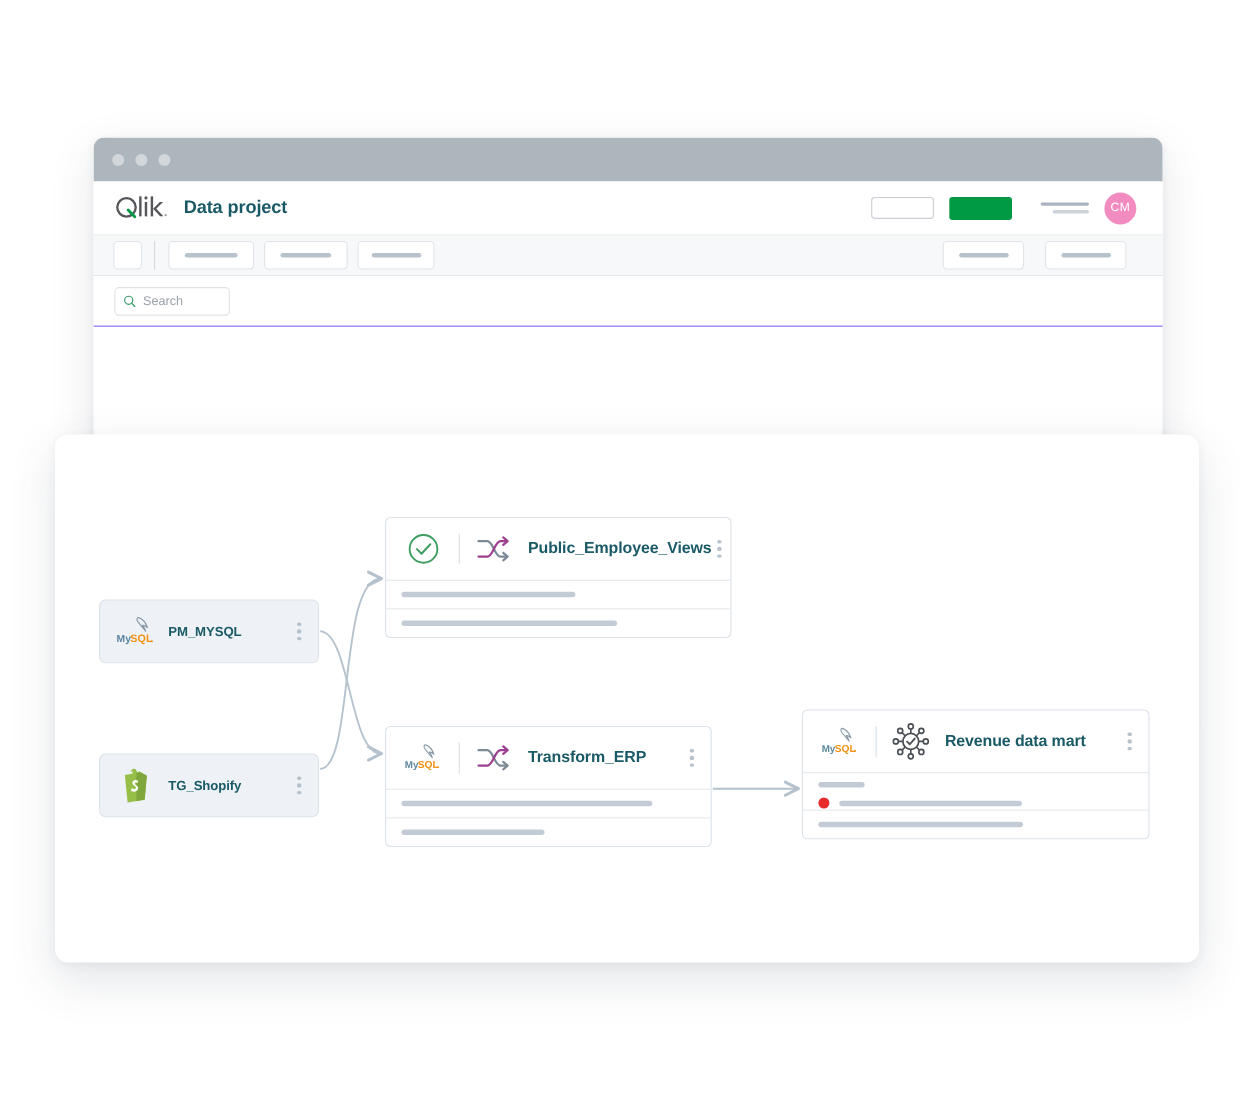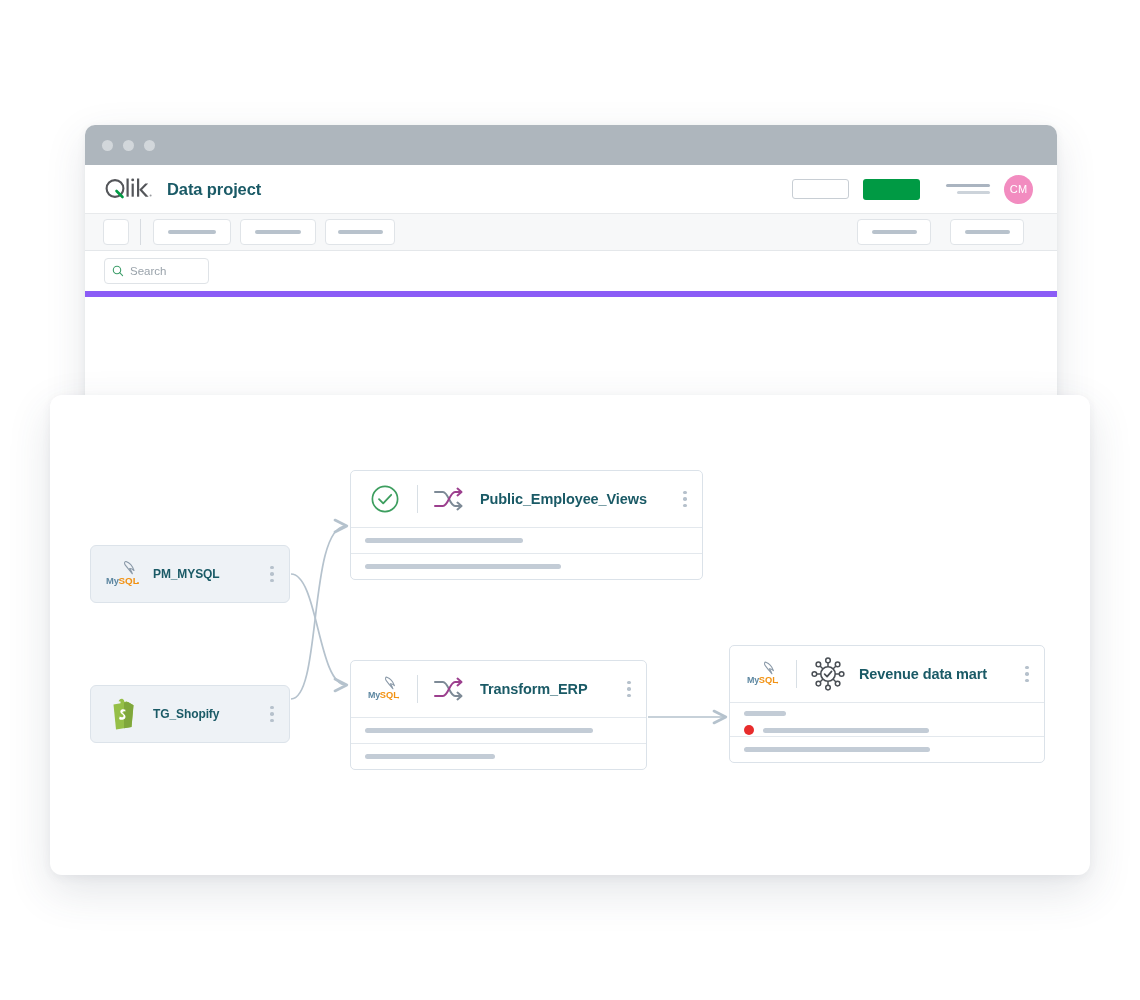--- a/index.html
+++ b/index.html
@@ -141,21 +141,21 @@
     margin-left: auto;
     display: flex;
     gap: 10px;
   }
   .toolbar-chip-right { width: 74px; }
 
   
   #search-row {
     height: 46px;
     background: #ffffff;
-    border-bottom: 6px solid #8b5cf6;
+    border-bottom: 1px solid #8b5cf6;
     display: flex;
     align-items: center;
     padding-left: 19px;
   }
   #search-box {
     width: 105px; height: 26px;
     border: 1px solid #dfe3e7;
     border-radius: 4px;
     display: flex;
     align-items: center;
@@ -283,21 +283,21 @@
   .row-h34 { height: 34px; }
   .ph-bar { height: 5px; background: #c3ccd6; border-radius: 3px; }
   .status-dot-red {
     width: 10px; height: 10px;
     border-radius: 50%;
     background: #e82c2c;
     flex: none;
   }
   .stack-rows { display: flex; flex-direction: column; gap: 7px; padding: 8px 0; }
 
-  #card-public-views { left: 300px; top: 75px; width: 353px; }
+  #card-public-views { left: 300px; top: 75px; width: 315px; }
   #card-transform-erp { left: 300px; top: 265px; width: 297px; }
   #card-revenue-mart { left: 679px; top: 250px; width: 316px; }
 </style>
 </head>
 <body>
 
 <div id="browser-window">
 
   <div id="titlebar">
     <span class="traffic-dot"></span>

